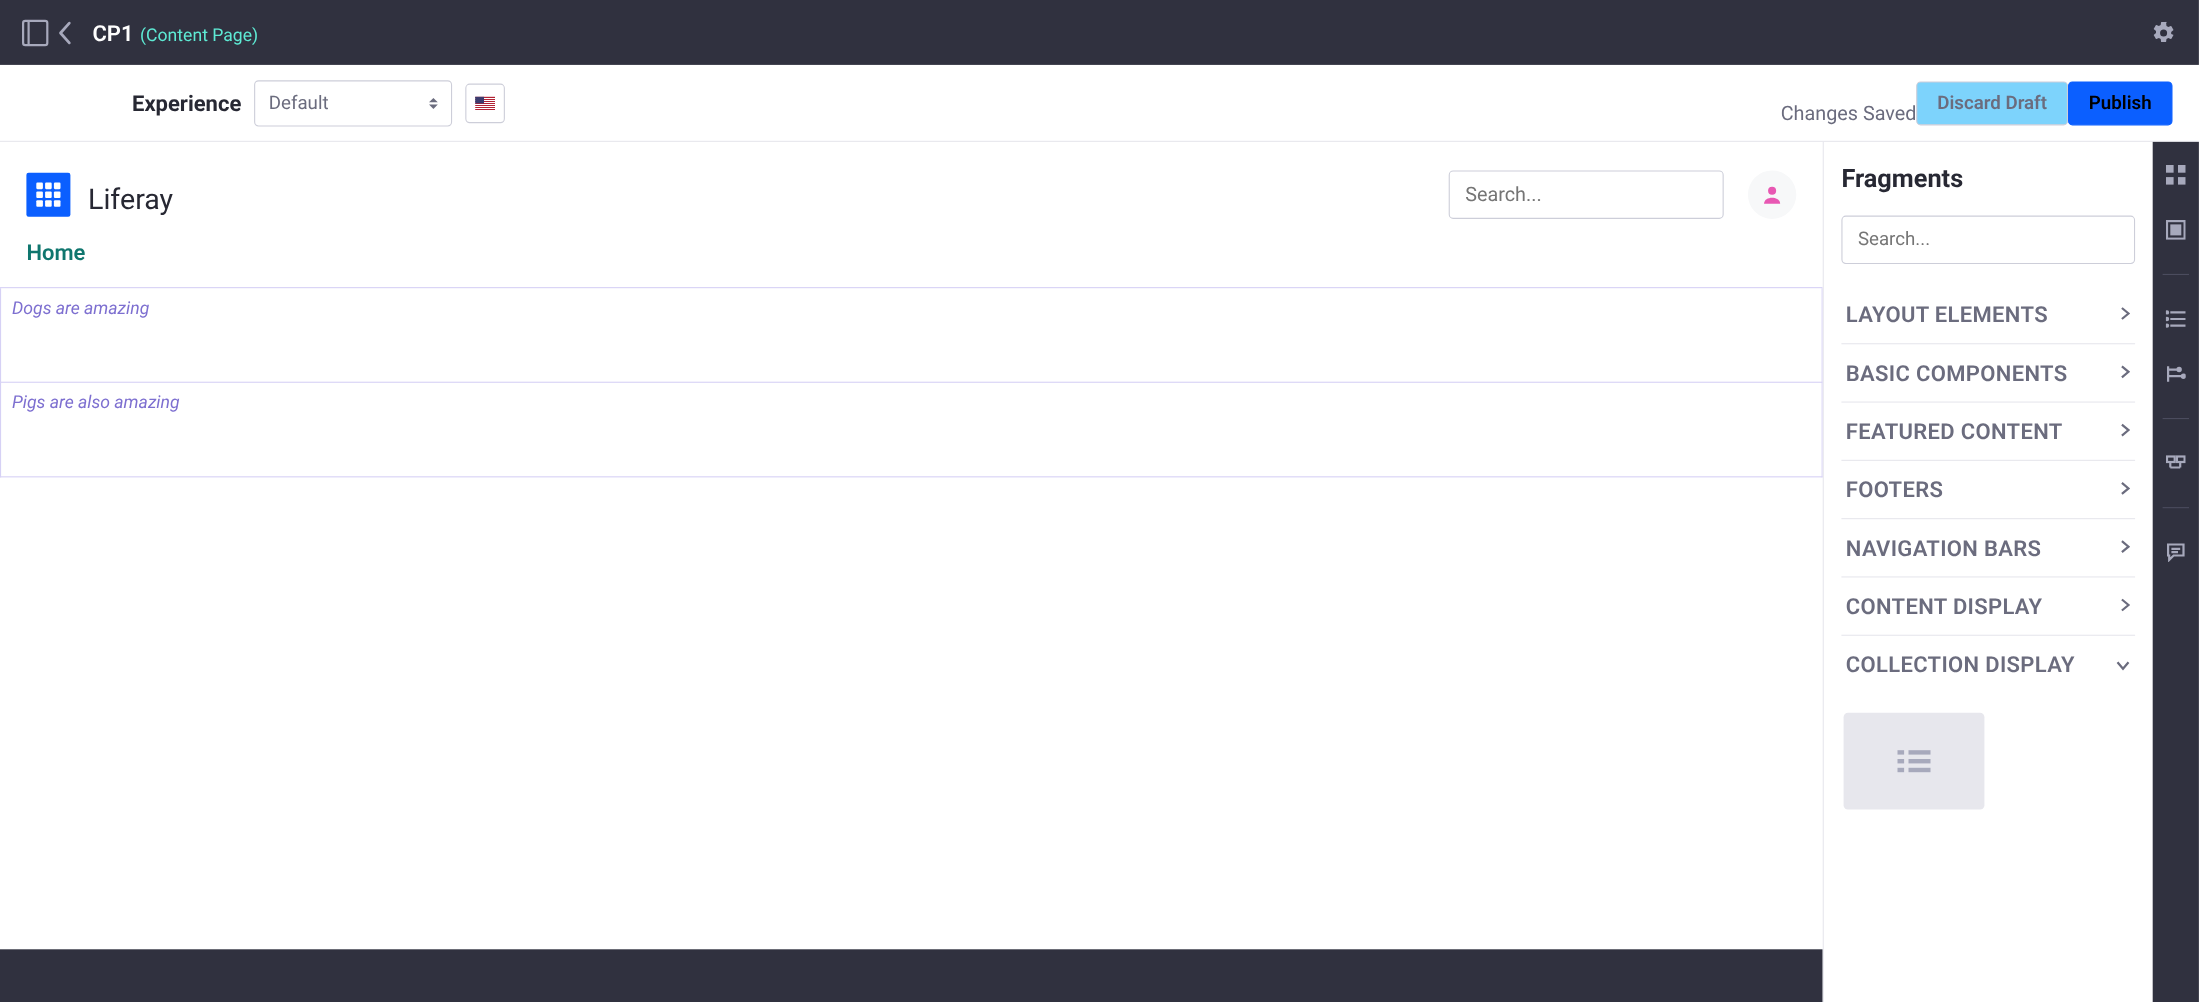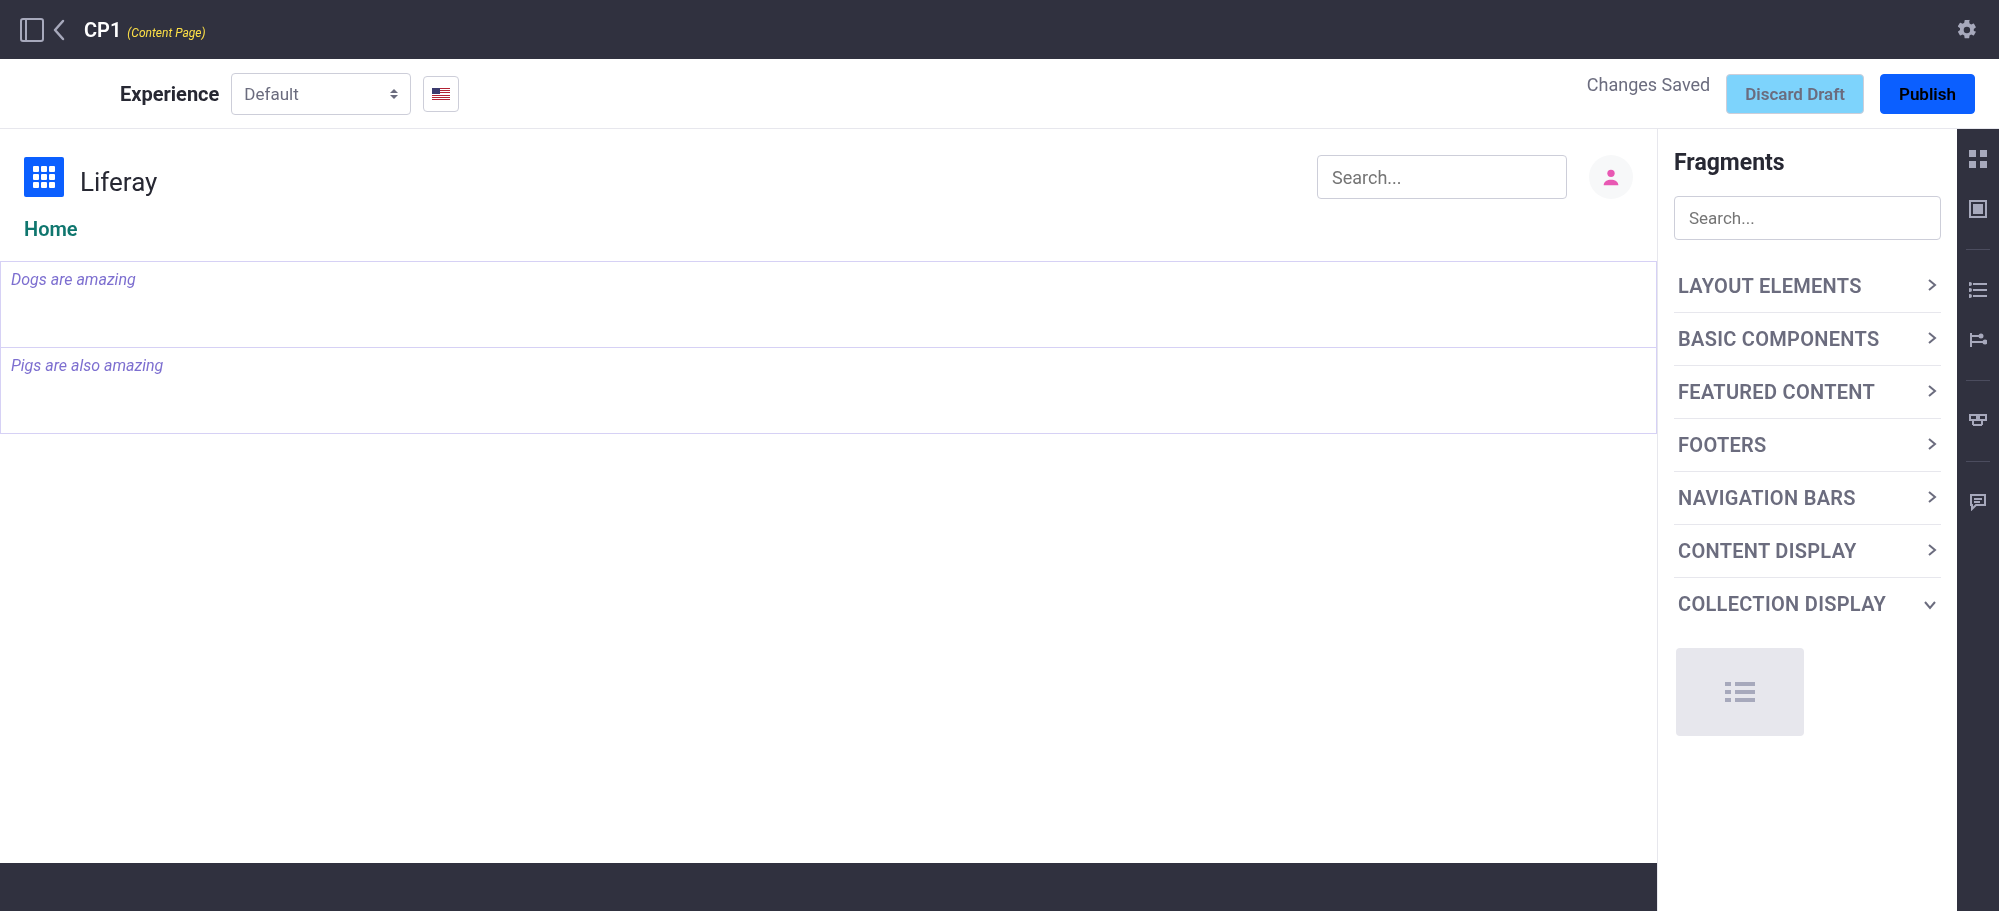--- a/index.html
+++ b/index.html
@@ -14,21 +14,21 @@
     padding: 0 20px;
     color: #cdced9;
     position: relative;
   }
   .header-left { display: flex; align-items: center; }
   .panel-icon { width: 24px; height: 24px; border: 2px solid #a7a9bc; border-radius: 3px; position: relative; cursor: pointer; }
   .panel-icon::before { content: ""; position: absolute; left: 3px; top: 0; bottom: 0; width: 2px; background: #a7a9bc; }
   .back-chevron { cursor: pointer; display:flex; align-items:center; justify-content:center; width:30px; height:30px; color:#a7a9bc; }
   .page-title-wrap { display:flex; align-items: baseline; gap: 6px; margin-left: 10px; }
   .page-title-name { color:#fff; font-weight: 600; font-size: 20px; }
-  .page-title-type { color:#fde047; font-size: 12px; font-style: italic; }
+  .page-title-type { color:#5eead4; font-size: 16px; }
   .header-right { margin-left:auto; }
   .gear-icon { color:#a7a9bc; cursor:pointer; width:24px; height:24px; display:flex; align-items:center; justify-content:center; }
 
   
   .experience-bar {
     height: 70px;
     border-bottom: 1px solid #e7e7ed;
     display:flex;
     align-items:center;
     padding: 0 24px 0 120px;
@@ -50,21 +50,21 @@
   .flag {
     width:18px; height:12px;
     background: linear-gradient(to bottom,
       #b22234 0 7.7%, #fff 7.7% 15.4%, #b22234 15.4% 23%, #fff 23% 30.7%,
       #b22234 30.7% 38.4%, #fff 38.4% 46.1%, #b22234 46.1% 53.8%, #fff 53.8% 61.5%,
       #b22234 61.5% 69.2%, #fff 69.2% 76.9%, #b22234 76.9% 84.6%, #fff 84.6% 92.3%, #b22234 92.3% 100%);
     position:relative;
   }
   .flag::before { content:""; position:absolute; left:0; top:0; width:40%; height:54%; background:#3c3b6e; }
 
-  .exp-right { margin-left:auto; display:flex; align-items:flex-start; gap:16px; }
+  .exp-right { margin-left:auto; display:flex; align-items:flex-end; }
   .saved-text { color:#6b6c7e; font-size:18px; }
   .btn { height:40px; padding:0 18px; border-radius:4px; font-size:17px; font-weight:600; cursor:pointer; display:flex; align-items:center; }
   .btn-outline { background:#7dd3fc; border:1px solid #cdced9; color:#6b6c7e; }
   .btn-primary { background:#0b5fff; border:1px solid #0b5fff; color:#000000; }
 
   
   .main { display:flex; height: calc(911px - 59px); }
   .canvas-col { flex:1; position:relative; overflow:hidden; }
 
   

